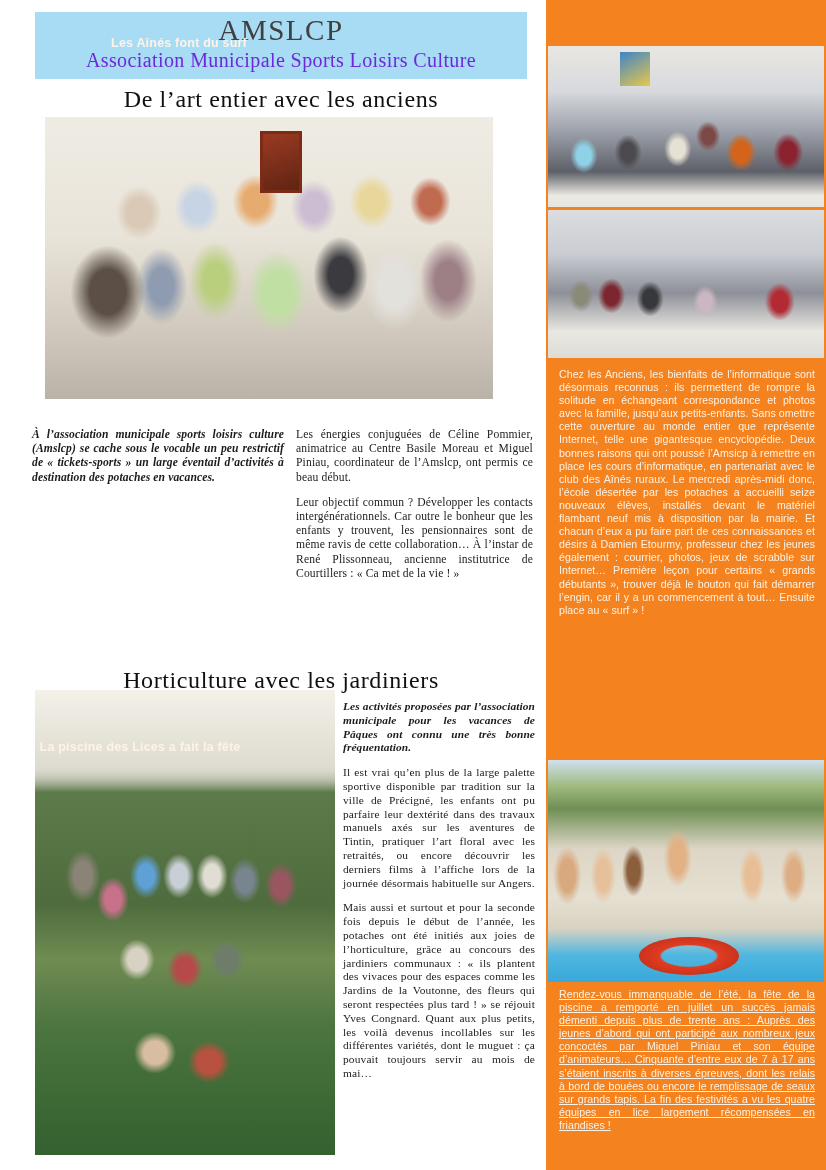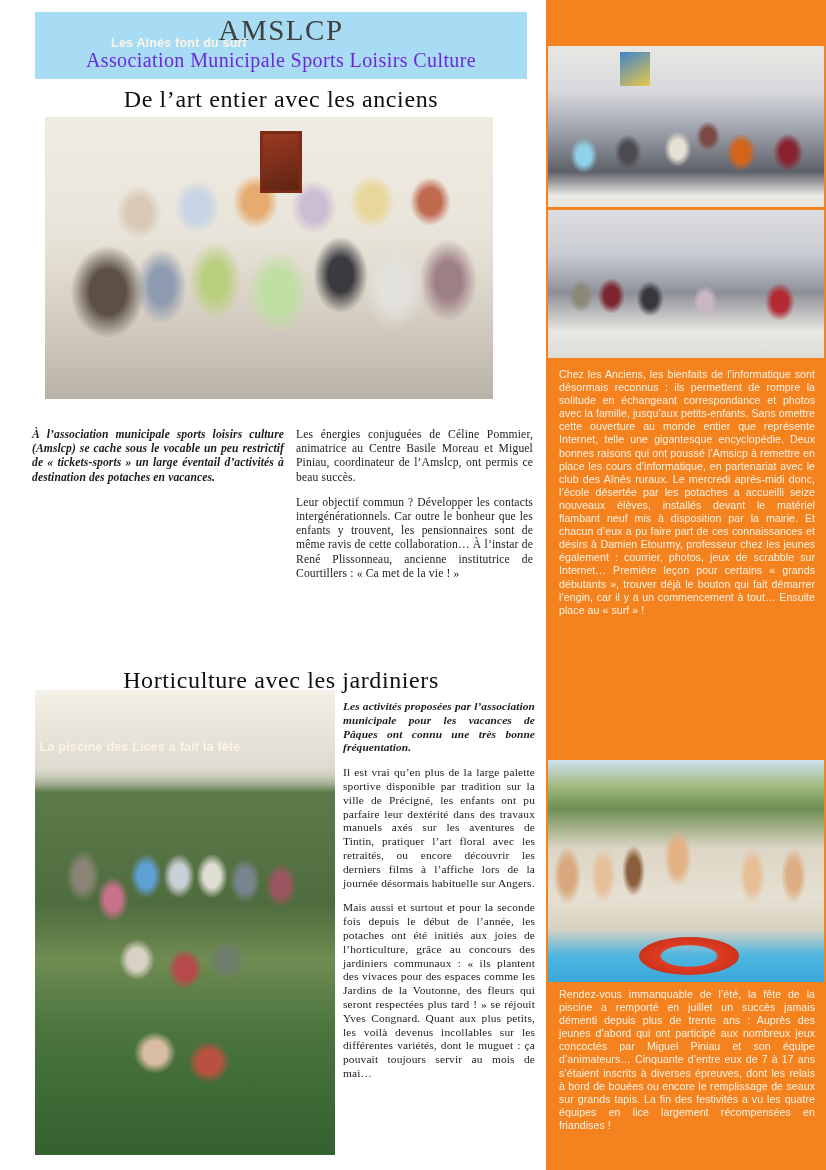--- a/index.html
+++ b/index.html
@@ -238,21 +238,21 @@
     left: 559px;
     width: 256px;
     font-family: "Liberation Sans", sans-serif;
     font-size: 10.6px;
     line-height: 13.1px;
     color: #fdf2e4;
     text-align: justify;
     letter-spacing: 0.05px;
   }
   #side-text-1 { top: 368px; }
-  #side-text-2 { top: 988px; }
+  #side-text-2 { top: 988px; text-decoration: underline; }
 </style>
 </head>
 <body>
 
 <div class="main-col">
 
   <div class="masthead">
     <div class="masthead-acronym">AMSLCP</div>
     <div class="masthead-full">Association Municipale Sports Loisirs Culture</div>
   </div>
@@ -262,21 +262,21 @@
   <div class="photo" id="photo-floral">
     <div class="ph-inner"></div>
     <div class="frame-art"></div>
   </div>
 
   <div class="body-col" id="col-floral-left">
     <p class="lead">À l’association municipale sports loisirs culture (Amslcp) se cache sous le vocable un peu restrictif de « tickets-sports » un large éventail d’activités à destination des potaches en vacances.</p>
   </div>
 
   <div class="body-col" id="col-floral-right">
-    <p>Les énergies conjuguées de Céline Pommier, animatrice au Centre Basile Moreau et Miguel Piniau, coordinateur de l’Amslcp, ont permis ce beau succès.</p>
+    <p>Les énergies conjuguées de Céline Pommier, animatrice au Centre Basile Moreau et Miguel Piniau, coordinateur de l’Amslcp, ont permis ce beau début.</p>
     <p>Leur objectif commun ? Développer les contacts intergénérationnels. Car outre le bonheur que les enfants y trouvent, les pensionnaires sont de même ravis de cette collaboration… À l’instar de René Plissonneau, ancienne institutrice de Courtillers : « Ca met de la vie ! »</p>
   </div>
 
   <div class="section-title" id="title-horti">Horticulture avec les jardiniers</div>
 
   <div class="photo" id="photo-horti">
     <div class="ph-inner"></div>
     <div class="tent"></div>
   </div>
 

